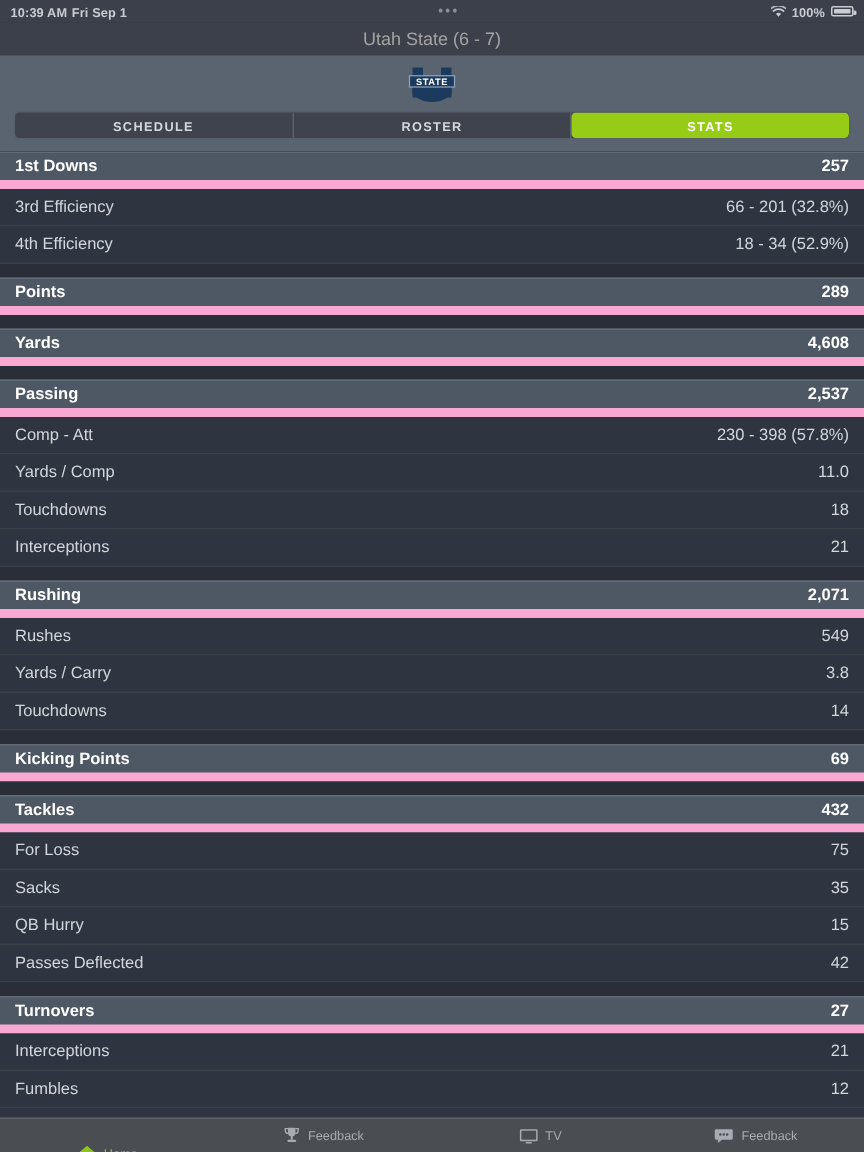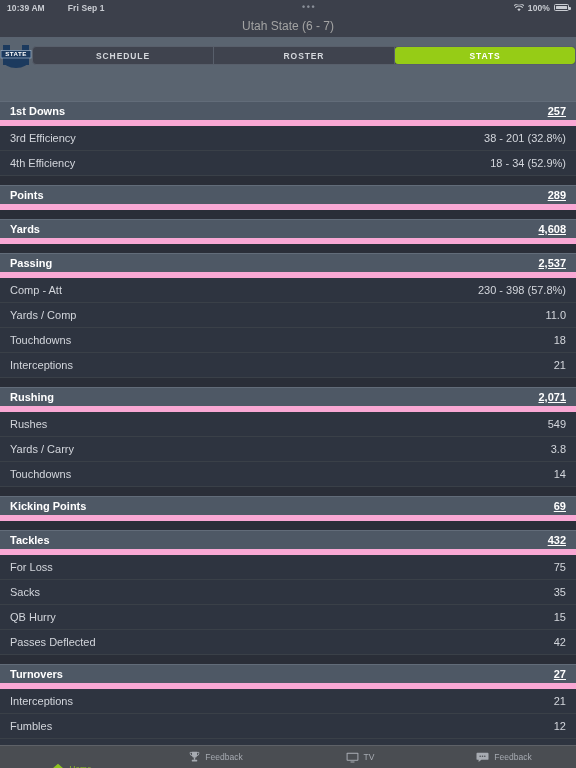--- a/index.html
+++ b/index.html
@@ -14,21 +14,21 @@
 
   
   .statusbar {
     height:15px; flex:0 0 15px;
     background:#3C404B;
     display:flex; align-items:center;
     padding:0 7px;
     font-size:8.5px; color:#C9CCD2; font-weight:bold;
     letter-spacing:.1px;
   }
-  .sb-left { display:flex; align-items:center; gap:23px; }
+  .sb-left { display:flex; align-items:center; gap:3px; }
   .sb-center { flex:1; display:flex; justify-content:center; align-items:center; }
   .sb-right { display:flex; align-items:center; gap:4px; }
   .dots { letter-spacing:1.6px; color:#8A8F99; font-size:9px; line-height:1; }
   .wifi { display:inline-block; width:10px; height:8px; }
   .battery {
     display:inline-block; width:15px; height:7.5px;
     border:1px solid #C9CCD2; border-radius:1.5px;
     position:relative; padding:1px;
   }
   .battery::after{
@@ -43,21 +43,21 @@
     background:#3C404B;
     display:flex; align-items:center; justify-content:center;
     color:#a3a3a3; font-size:12px;
     border-bottom:1px solid #5A6370;
   }
 
   
   .band {
     flex:0 0 63px;
     background:#5A6470;
-    display:flex; flex-direction:row; 
+    display:flex; flex-direction:column; align-items:center;
     padding-top:4px;
   }
   .logo { width:32px; height:28px; display:block; }
 
   .segbar {
     width:558px; height:19px;
     margin-top:4px;
     background:#3F434E;
     border:1px solid #585F6B;
     border-radius:4px;
@@ -89,21 +89,21 @@
     border-top:1px solid #626C79;
     border-bottom:6px solid #f9a8d4;
   }
   .row.detail {
     background:#2E3440;
     color:#D3D6DC;
     border-bottom:1px solid #3A4048;
   }
   .row .label { white-space:nowrap; }
   .row .value { white-space:nowrap; }
-  .row.header .value { font-weight:bold;text-decoration:underline; }
+  .row.header .value { font-weight:bold; }
   .section { background:#2E3440; }
 
   
   .tabbar {
     flex:0 0 23px; height:23px;
     background:#4A4D52;
     border-top:1px solid #5E6167;
     display:flex; align-items:center;
   }
   .tab {
@@ -174,21 +174,21 @@
   </div>
 
   <div class="list" id="stats-list">
       <div class="section">
         <div class="row header">
           <span class="label">1st Downs</span>
           <span class="value">257</span>
         </div>
         <div class="row detail">
           <span class="label">3rd Efficiency</span>
-          <span class="value">38 - 201 (32.8%)</span>
+          <span class="value">66 - 201 (32.8%)</span>
         </div>
         <div class="row detail">
           <span class="label">4th Efficiency</span>
           <span class="value">18 - 34 (52.9%)</span>
         </div>
       </div>
       <div class="gap"></div>
       <div class="section">
         <div class="row header">
           <span class="label">Points</span>

